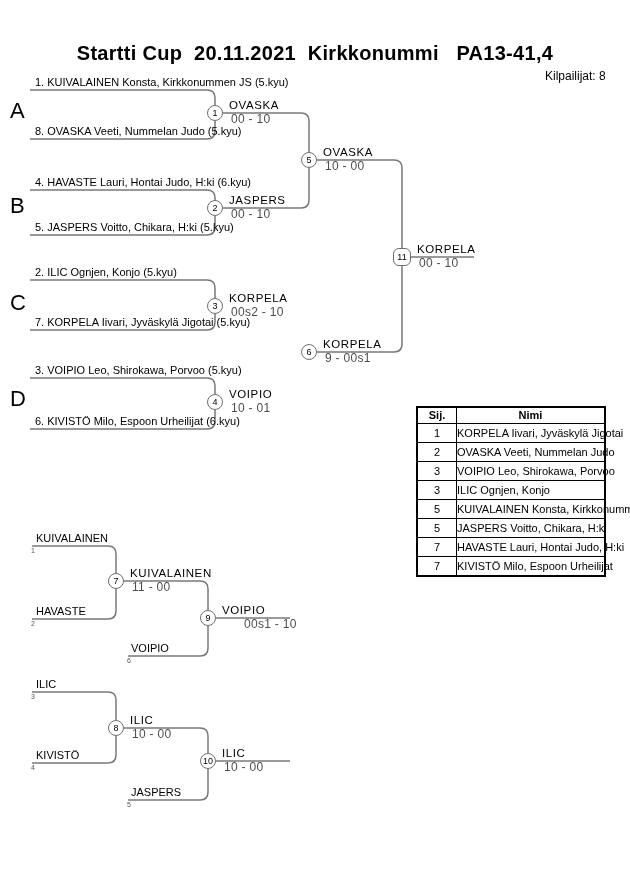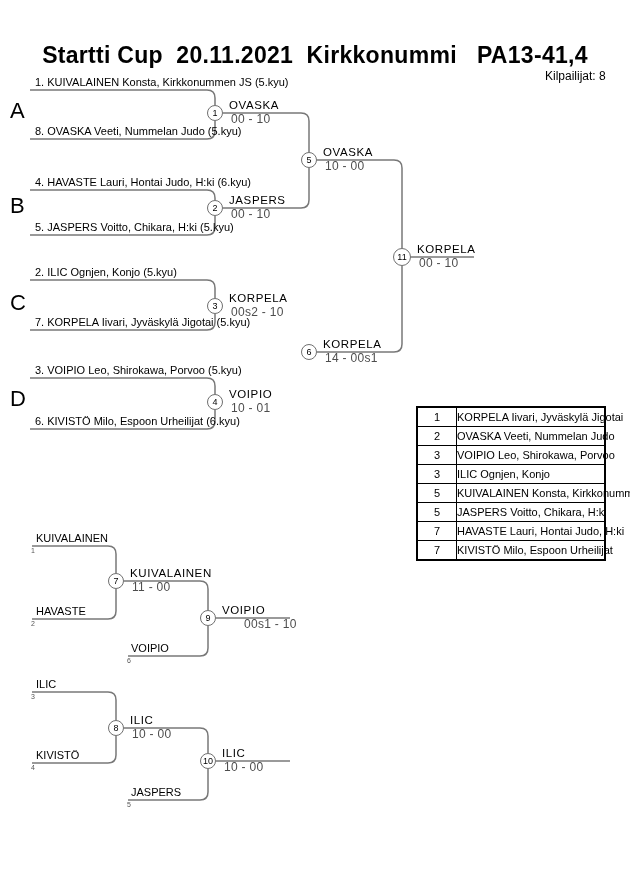--- a/index.html
+++ b/index.html
@@ -1,31 +1,31 @@
 <!DOCTYPE html>
 <html><head>
 <meta charset="utf-8">
 <style>
   html,body{margin:0;padding:0;background:#fff;}
   body{width:630px;height:891px;position:relative;overflow:hidden;
        font-family:"Liberation Sans","DejaVu Sans",sans-serif;color:#000;}
   .abs{position:absolute;white-space:nowrap;}
-  .page-title{top:42px;left:0;width:630px;text-align:center;font-size:23px;
+  .page-title{top:42px;left:0;width:630px;text-align:center;font-size:20px;
               font-weight:bold;white-space:pre;letter-spacing:.3px;}
   .competitors{top:69px;left:545px;font-size:12px;}
   .group-label{font-size:22px;line-height:1;}
   .entry-name{font-size:11px;line-height:13px;}
   .winner-name{font-size:11.5px;line-height:13px;letter-spacing:.6px;}
   .score{font-size:12px;line-height:9px;color:#4d4d4d;letter-spacing:.3px;}
   .pos-num{font-size:7px;line-height:8px;color:#555;}
   .match-circle{position:absolute;width:16px;height:16px;border:1.5px solid #6f6f6f;
                 border-radius:50%;background:#fff;box-sizing:border-box;
                 display:flex;align-items:center;justify-content:center;
                 font-size:9px;line-height:1;}
-  .match-circle.big{width:18px;height:18px;}
+  .match-circle.big{width:18px;height:18px;border-radius:6px;}
   svg.lines{position:absolute;top:0;left:0;}
   .results{position:absolute;left:416px;top:406px;width:190px;}
   .results-title{text-align:center;font-weight:bold;font-size:12px;margin:0 0 6px 0;}
   table.res{border-collapse:collapse;table-layout:fixed;width:190px;
             border:2px solid #000;}
   table.res td,table.res th{border:1px solid #000;font-size:11px;padding:0;
             height:18px;line-height:18px;overflow:visible;}
   table.res th{height:15px;line-height:15px;font-weight:bold;text-align:center;}
   td.rank{width:38px;text-align:center;}
   td.nimi{padding-left:5px;white-space:nowrap;}
@@ -108,21 +108,21 @@
 <div class="abs score" style="left:231px;top:115px;">00 - 10</div>
 <div class="abs winner-name" style="left:229px;top:194px;">JASPERS</div>
 <div class="abs score" style="left:231px;top:210px;">00 - 10</div>
 <div class="abs winner-name" style="left:229px;top:292px;">KORPELA</div>
 <div class="abs score" style="left:231px;top:308px;">00s2 - 10</div>
 <div class="abs winner-name" style="left:229px;top:388px;">VOIPIO</div>
 <div class="abs score" style="left:231px;top:404px;">10 - 01</div>
 <div class="abs winner-name" style="left:323px;top:146px;">OVASKA</div>
 <div class="abs score" style="left:325px;top:162px;">10 - 00</div>
 <div class="abs winner-name" style="left:323px;top:338px;">KORPELA</div>
-<div class="abs score" style="left:325px;top:354px;">14 - 00s1</div>
+<div class="abs score" style="left:325px;top:354px;">9 - 00s1</div>
 <div class="abs winner-name" style="left:417px;top:243px;">KORPELA</div>
 <div class="abs score" style="left:419px;top:259px;">00 - 10</div>
 
 <div class="abs entry-name" style="left:36px;top:532px;">KUIVALAINEN</div>
 <div class="abs pos-num" style="left:31px;top:547px;">1</div>
 <div class="abs entry-name" style="left:36px;top:605px;">HAVASTE</div>
 <div class="abs pos-num" style="left:31px;top:620px;">2</div>
 <div class="abs entry-name" style="left:131px;top:642px;">VOIPIO</div>
 <div class="abs pos-num" style="left:127px;top:657px;">6</div>
 <div class="abs entry-name" style="left:36px;top:678px;">ILIC</div>
@@ -150,20 +150,24 @@
 <div class="abs winner-name" style="left:222px;top:604px;">VOIPIO</div>
 <div class="abs score" style="left:224px;top:620px;margin-left:20px;">00s1 - 10</div>
 <div class="abs winner-name" style="left:130px;top:714px;">ILIC</div>
 <div class="abs score" style="left:132px;top:730px;">10 - 00</div>
 <div class="abs winner-name" style="left:222px;top:747px;">ILIC</div>
 <div class="abs score" style="left:224px;top:763px;">10 - 00</div>
 
 <div class="results">
   <table class="res">
     <tbody>
+        <tr>
+      <th style="width:38px;">Sij.</th>
+      <th>Nimi</th>
+    </tr>
     <tr>
       <td class="rank">1</td>
       <td class="nimi">KORPELA Iivari, Jyväskylä Jigotai</td>
     </tr>
     <tr>
       <td class="rank">2</td>
       <td class="nimi">OVASKA Veeti, Nummelan Judo</td>
     </tr>
     <tr>
       <td class="rank">3</td>

